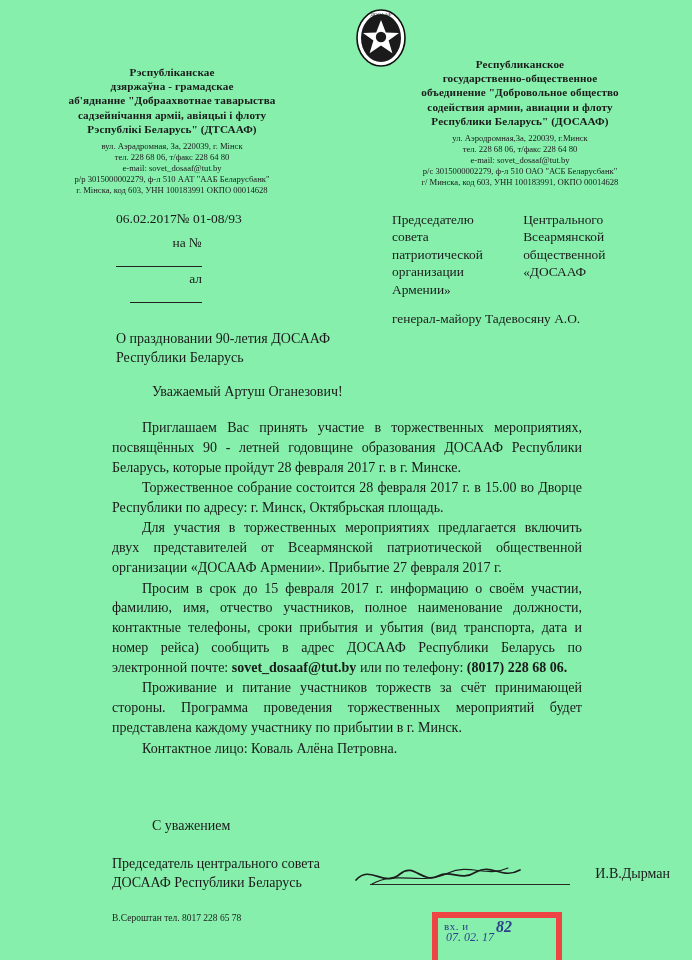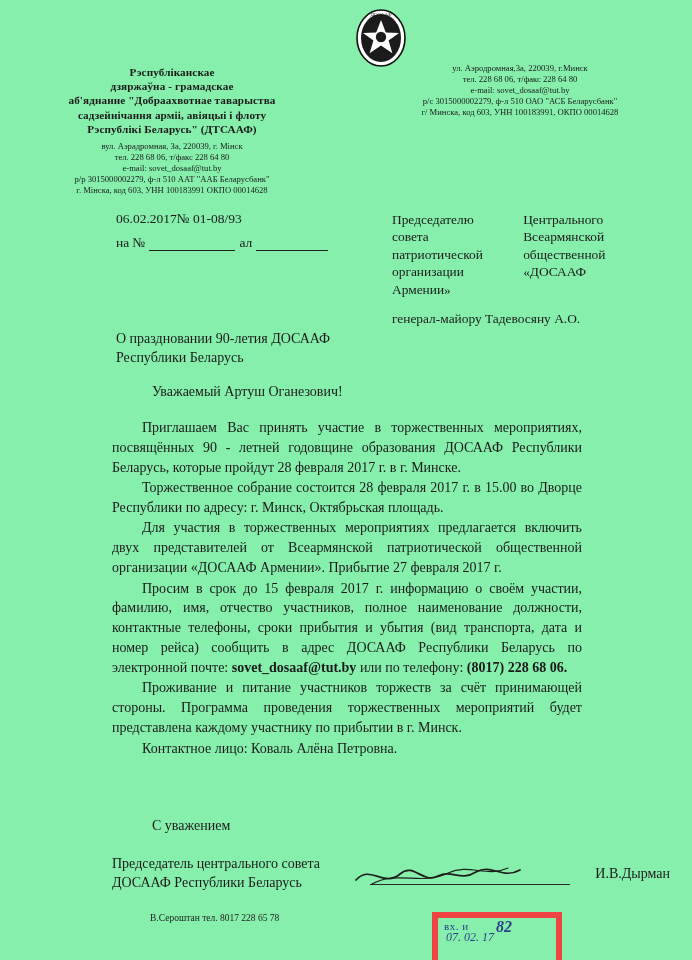--- a/index.html
+++ b/index.html
@@ -71,20 +71,21 @@
     font-size: 13.5px;
   }
   .ref-line {
     position: absolute;
     left: 116px;
     top: 235px;
     font-size: 13.5px;
     display: flex;
     align-items: flex-end;
     gap: 4px;
+    flex-direction: column;
   }
   .rule {
     display: inline-block;
     border-bottom: 1px solid #222;
     height: 11px;
   }
   .rule.w1 { width: 86px; }
   .rule.w2 { width: 72px; }
 
   
@@ -175,21 +176,20 @@
     height: 34px;
     pointer-events: none;
   }
 
   .footer-note {
     position: absolute;
     left: 112px;
     top: 913px;
     font-size: 9.5px;
     color: #222;
-    margin-left: 38px;
   }
 
   
   .stamp {
     position: absolute;
     left: 432px;
     top: 912px;
     width: 118px;
     height: 42px;
     border: 6px solid #ef4444;
@@ -246,20 +246,27 @@
       </div>
       <div class="lh-sub">
         <div>вул. Аэрадромная, За, 220039, г. Мінск</div>
         <div>тел. 228 68 06, т/факс  228 64 80</div>
         <div class="lh-mail">e-mail: sovet_dosaaf@tut.by</div>
         <div>р/р 3015000002279, ф-л 510 ААТ "ААБ Беларусбанк"</div>
         <div>г. Мінска, код 603, УНН  100183991 ОКПО  00014628</div>
       </div>
     </div>
     <div class="lh-col right">
+      <div class="lh-title">
+        <div>Республиканское</div>
+        <div>государственно-общественное</div>
+        <div>объединение "Добровольное общество</div>
+        <div>содействия армии, авиации и флоту</div>
+        <div>Республики Беларусь" (ДОСААФ)</div>
+      </div>
       <div class="lh-sub">
         <div>ул. Аэродромная,3а, 220039, г.Минск</div>
         <div>тел. 228 68 06, т/факс  228 64 80</div>
         <div class="lh-mail">e-mail: sovet_dosaaf@tut.by</div>
         <div>р/с 3015000002279, ф-л 510 ОАО "АСБ Беларусбанк"</div>
         <div>г/ Минска, код 603, УНН  100183991, ОКПО  00014628</div>
       </div>
     </div>
   </div>
 

